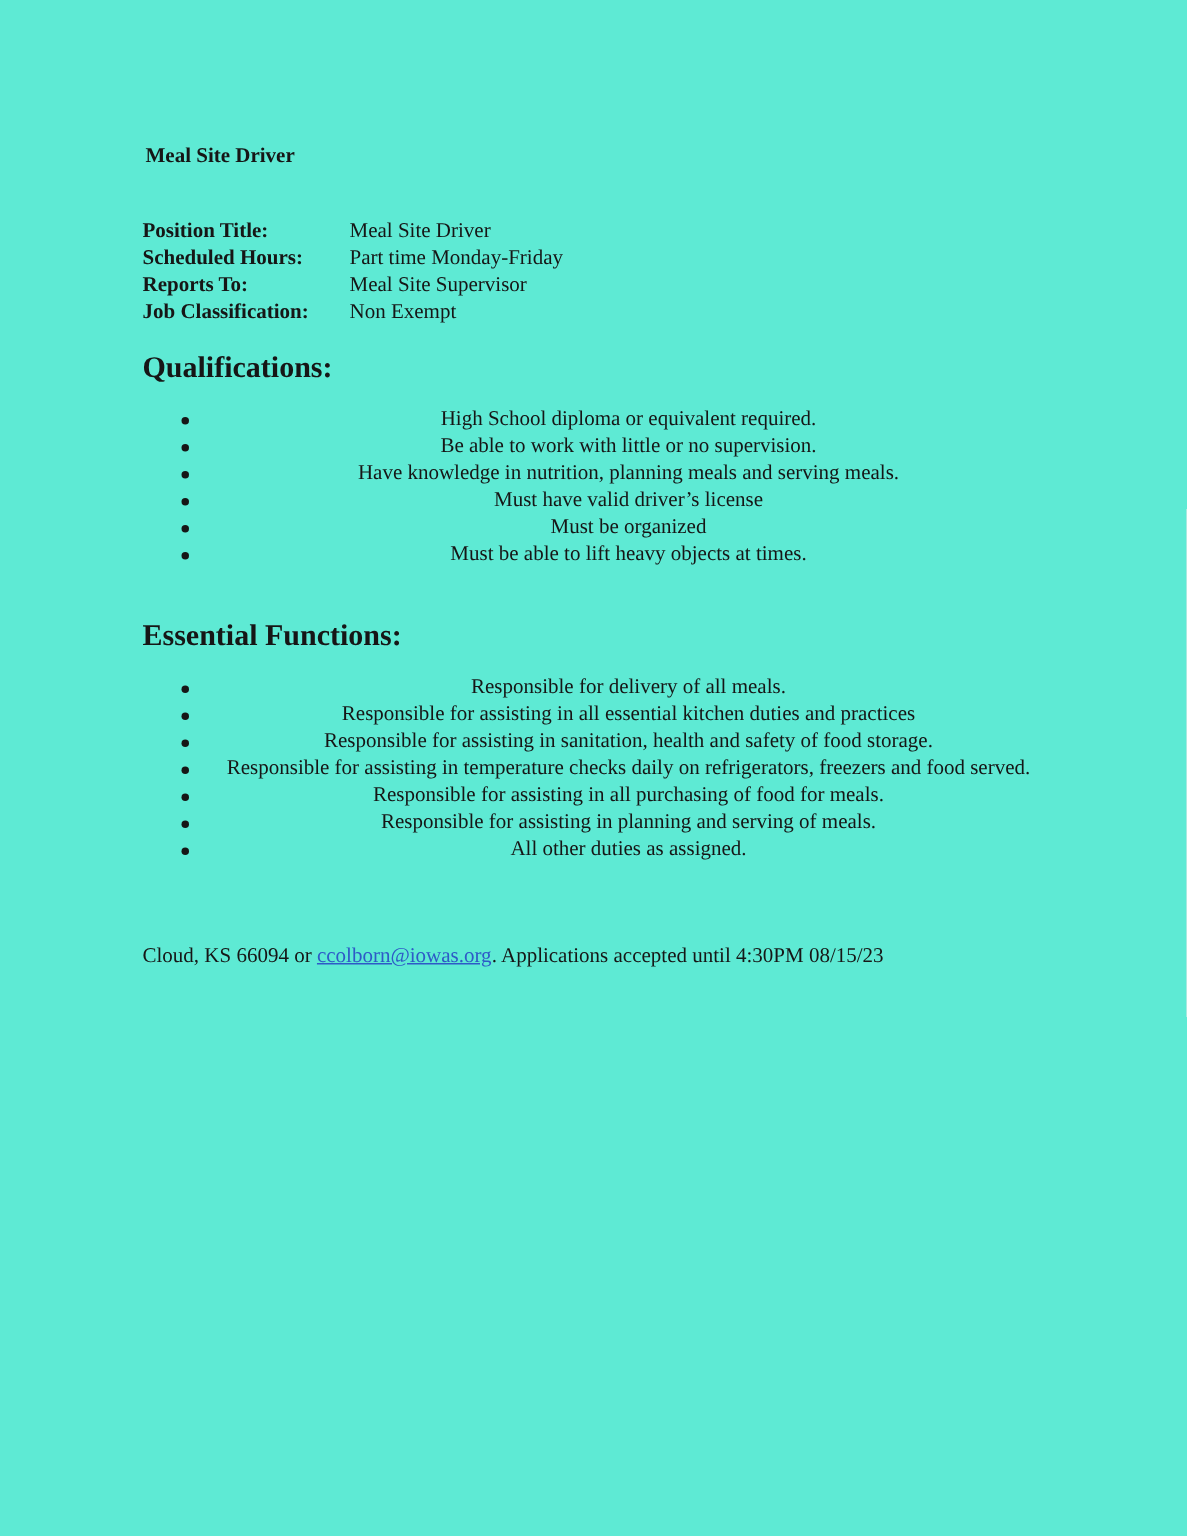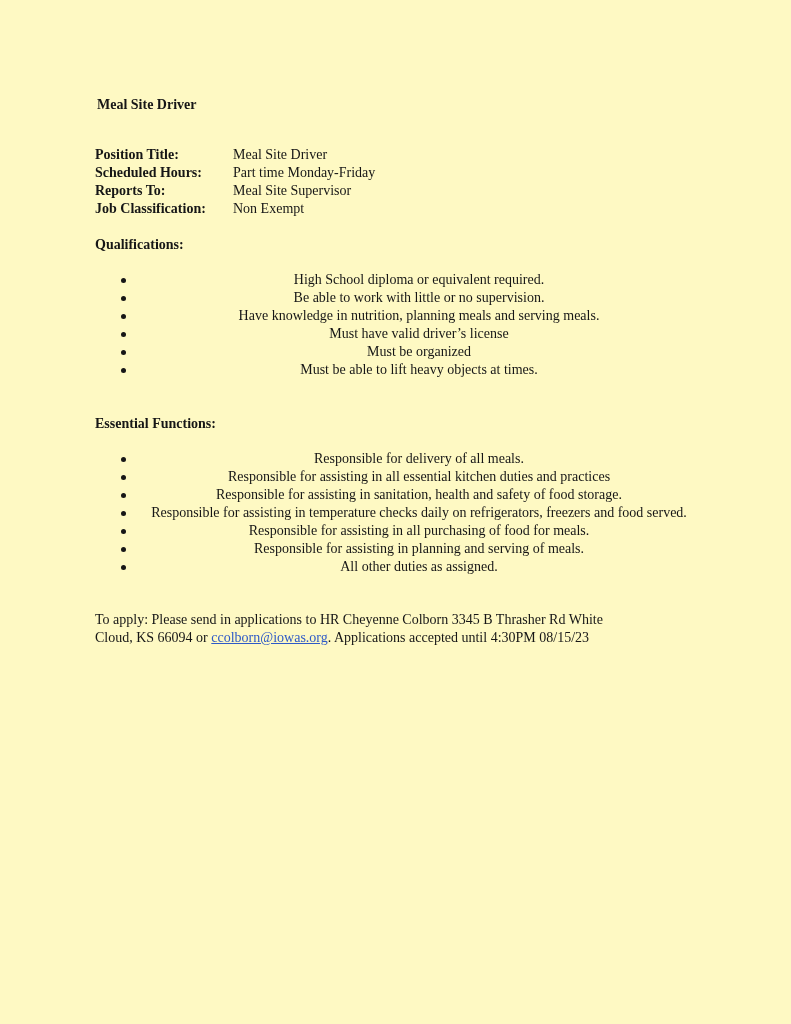--- a/index.html
+++ b/index.html
@@ -24,21 +24,21 @@
     margin-bottom: 32px;
   }
   .fields { margin-bottom: 18px; }
   .field-row { display: flex; }
   .field-label {
     font-weight: bold;
     width: 138px;
     flex: 0 0 138px;
   }
   .section-heading {
-    font-size: 14px;
+    font-size: 20px;
     font-weight: bold;
     margin-bottom: 17px;
   }
   ul.bullet-list {
     list-style: none;
     margin-bottom: 0;
     text-align: center;
   }
   ul.bullet-list li {
     position: relative;
@@ -55,21 +55,21 @@
     background: #161616;
   }
   .gap-lg { height: 36px; }
   .gap-md { height: 35px; }
   .apply-paragraph { line-height: 18px; }
   .email-link { cursor: pointer; }
 </style>
 </head>
 <body>
 
-<div class="page" style="background: #fef9c3; color: rgb(22, 22, 22);">
+<div class="page" style="background: #5eead4; color: rgb(22, 22, 22);">
 
   <h1 class="doc-title">Meal Site Driver</h1>
 
   <div class="fields">
     <div class="field-row">
       <span class="field-label">Position Title:</span>
       <span class="field-value">Meal Site Driver</span>
     </div>
     <div class="field-row">
       <span class="field-label">Scheduled Hours:</span>
@@ -105,15 +105,15 @@
     <li>Responsible for assisting in all essential kitchen duties and practices</li>
     <li>Responsible for assisting in sanitation, health and safety of food storage.</li>
     <li>Responsible for assisting in temperature checks daily on refrigerators, freezers and food served.</li>
     <li>Responsible for assisting in all purchasing of food for meals.</li>
     <li>Responsible for assisting in planning and serving of meals.</li>
     <li>All other duties as assigned.</li>
   </ul>
 
   <div class="gap-md"></div>
 
-  <p class="apply-paragraph"><span>To apply: Please send in applications to HR Cheyenne Colborn 3345 B Thrasher Rd White</span><br><span>Cloud, KS 66094 or </span><a class="email-link" href="#" style="color: rgb(46, 90, 199);">ccolborn@iowas.org</a><span>. Applications accepted until 4:30PM 08/15/23</span></p>
+  <p class="apply-paragraph"><br><span>Cloud, KS 66094 or </span><a class="email-link" href="#" style="color: rgb(46, 90, 199);">ccolborn@iowas.org</a><span>. Applications accepted until 4:30PM 08/15/23</span></p>
 
 </div>
 
 </body></html>

